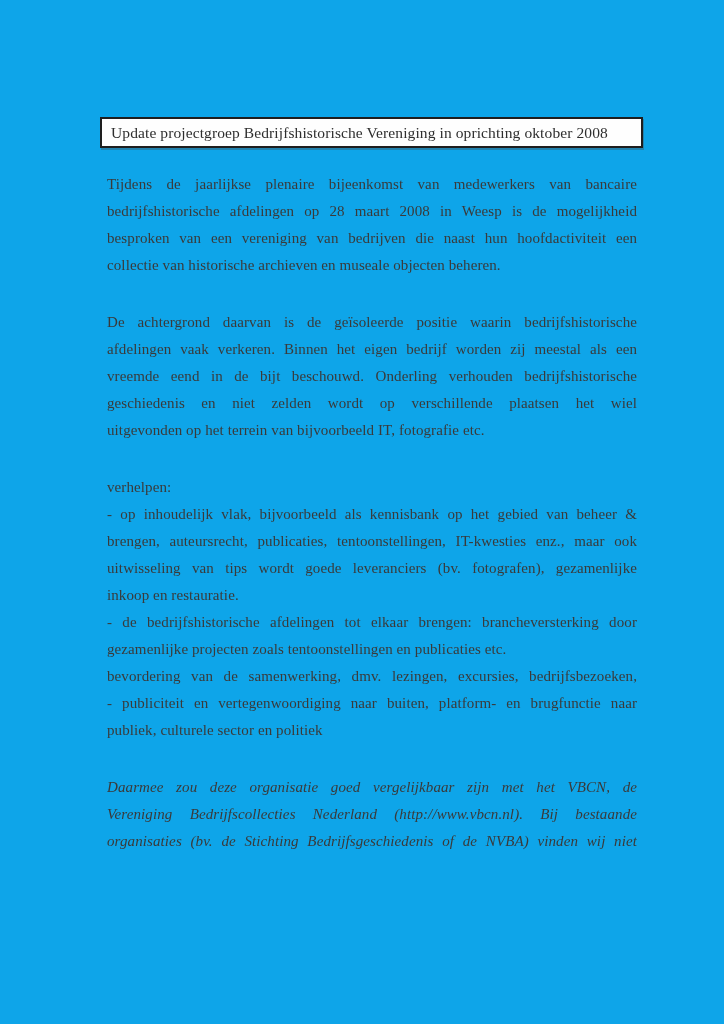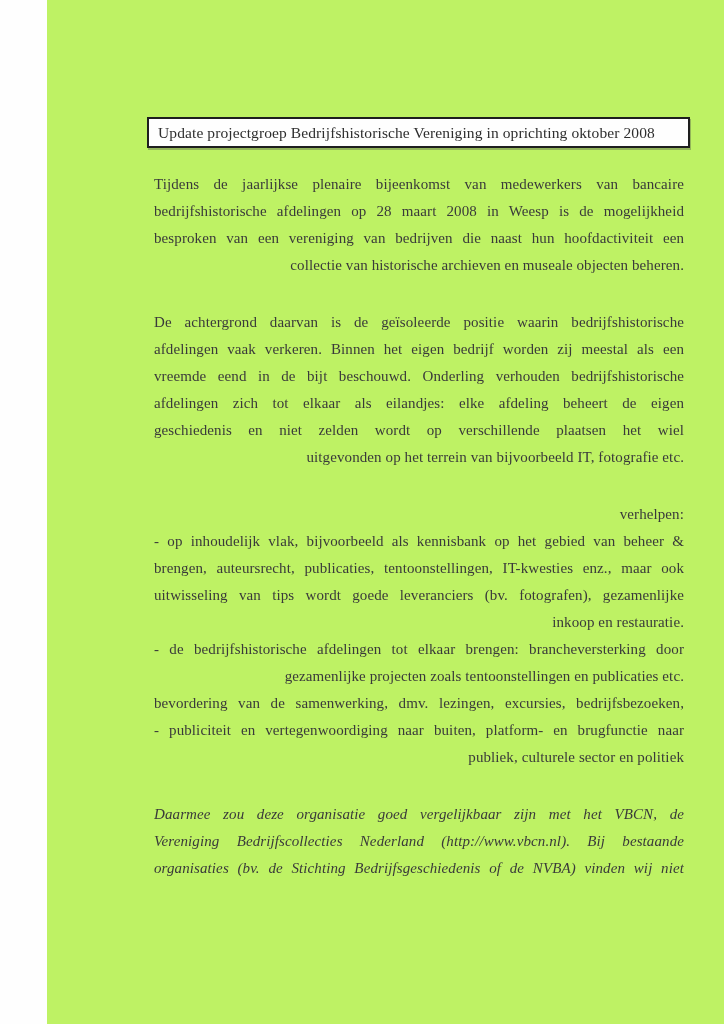--- a/index.html
+++ b/index.html
@@ -10,22 +10,21 @@
     width: 724px;
     height: 1024px;
     background: #fefefe;
     position: relative;
     font-family: "Liberation Serif", "DejaVu Serif", serif;
     overflow: hidden;
   }
   .page {
     position: absolute;
     inset: 0;
-    background: #bef264;
-    margin-left: 47px;
+    background: #0ea5e9;
   }
   .title-box {
     position: absolute;
     left: 100px;
     top: 117px;
     width: 543px;
     height: 31px;
     box-sizing: border-box;
     border: 2px solid #1e1e1e;
     box-shadow: 1px 2px 0 rgba(70,70,70,0.35);
@@ -52,21 +51,21 @@
   .para {
     margin: 0 0 30px 0;
   }
   .para:last-child {
     margin-bottom: 0;
     font-style: italic;
   }
   .ln {
     height: 27px;
     line-height: 27px;
-    text-align: right;
+    text-align: left;
     white-space: nowrap;
     overflow: visible;
   }
   .ln.j {
     white-space: normal;
     text-align: justify;
     text-align-last: justify;
     -moz-text-align-last: justify;
     text-justify: inter-word;
     overflow: hidden;
@@ -87,21 +86,20 @@
       <div class="ln j">Tijdens de jaarlijkse plenaire bijeenkomst van medewerkers van bancaire</div>
       <div class="ln j">bedrijfshistorische afdelingen op 28 maart 2008 in Weesp is de mogelijkheid</div>
       <div class="ln j">besproken van een vereniging van bedrijven die naast hun hoofdactiviteit een</div>
       <div class="ln">collectie van historische archieven en museale objecten beheren.</div>
     </div>
 
     <div class="para">
       <div class="ln j">De achtergrond daarvan is de geïsoleerde positie waarin bedrijfshistorische</div>
       <div class="ln j">afdelingen vaak verkeren. Binnen het eigen bedrijf worden zij meestal als een</div>
       <div class="ln j">vreemde eend in de bijt beschouwd. Onderling verhouden bedrijfshistorische</div>
-      <div class="ln j">afdelingen zich tot elkaar als eilandjes: elke afdeling beheert de eigen</div>
       <div class="ln j">geschiedenis en niet zelden wordt op verschillende plaatsen het wiel</div>
       <div class="ln">uitgevonden op het terrein van bijvoorbeeld IT, fotografie etc.</div>
     </div>
 
     <div class="para">
       <div class="ln">verhelpen:</div>
       <div class="ln j">- op inhoudelijk vlak, bijvoorbeeld als kennisbank op het gebied van beheer &amp;</div>
       <div class="ln j">brengen, auteursrecht, publicaties, tentoonstellingen, IT-kwesties enz., maar ook</div>
       <div class="ln j">uitwisseling van tips wordt goede leveranciers (bv. fotografen), gezamenlijke</div>
       <div class="ln">inkoop en restauratie.</div>

